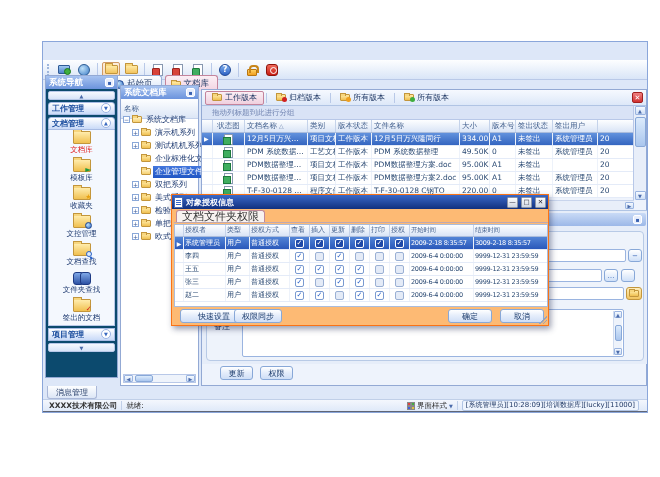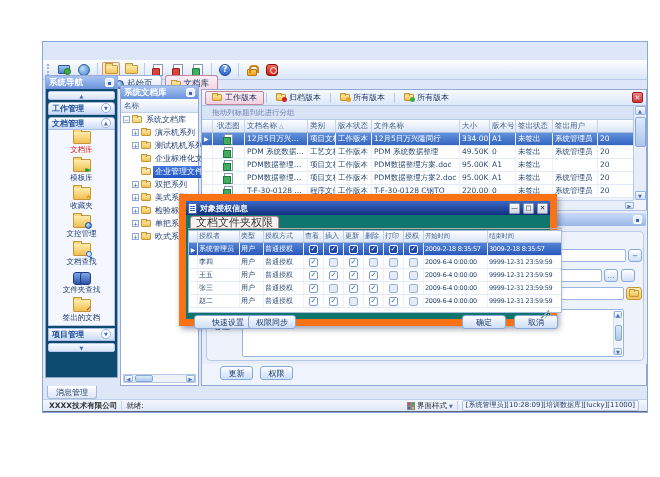--- a/index.html
+++ b/index.html
@@ -53,21 +53,21 @@
 .badge.star{color:#e8a010}
 .badge.globe{width:7px;height:7px;border-radius:50%;background:radial-gradient(circle at 35% 35%,#bfe1f8,#2d6ac4);border:1px solid #1d4694}
 .badge.mag{width:6px;height:6px;border:1.5px solid #2a62c8;border-radius:50%;background:#dceaf8}
 .badge.mag::after{content:"";position:absolute;right:-2px;bottom:-2px;width:3px;height:1.5px;background:#2a62c8;transform:rotate(45deg)}
 .badge.check{color:#d02020;font-weight:bold}
 .binoc{width:18px;height:13px;position:relative;margin-bottom:1px}
 .binoc::before,.binoc::after{content:"";position:absolute;top:1px;width:9px;height:11px;background:linear-gradient(#7fa8e8,#2d52a4);border:1px solid #1d3a84;border-radius:3px}
 .binoc::before{left:0}.binoc::after{right:0}
 
 #treepanel{position:absolute;left:77px;top:43px;width:79px;height:301px;background:#fff;border:1px solid #93a9d4}
-.tree-colhdr{height:14px;background:linear-gradient(#fdfeff,#dce6f6);border-bottom:1px solid #c2d0ea;font-size:7.5px;color:#44618e;display:flex;align-items:center;padding:4px 3px}
+.tree-colhdr{height:20px;background:linear-gradient(#fdfeff,#dce6f6);border-bottom:1px solid #c2d0ea;font-size:7.5px;color:#44618e;display:flex;align-items:center;padding:4px 3px}
 .titem{position:absolute;height:13px;display:flex;align-items:center;gap:2px;font-size:8px;color:#1e3a70;white-space:nowrap}
 .exp{width:7px;height:7px;border:1px solid #8aa8d8;background:#fff;font-size:6px;line-height:5px;color:#3a5a9a;display:flex;align-items:center;justify-content:center;flex:none}
 .exp-sp{width:7px;flex:none}
 .tfold{width:10px;height:7px;background:linear-gradient(#ffeaa6,#f0c050);border:1px solid #c3963c;border-radius:1px;position:relative;flex:none}
 .tfold::before{content:"";position:absolute;left:-1px;top:-2px;width:4px;height:1.5px;background:#f7d67e;border:1px solid #c3963c;border-bottom:none}
 .tfold.open{background:linear-gradient(#fff3c8,#f6d070)}
 .tlabel{padding:0 2px;line-height:12px}
 .titem.sel .tlabel{background:linear-gradient(#4377dd,#2257c4);color:#fff}
 .hscroll{position:absolute;left:2px;bottom:2px;height:9px;background:#eef3fb;border:1px solid #b8c8e8;display:flex;align-items:center}
 .sarrow{width:9px;height:7px;font-size:5px;color:#4a6aaa;display:flex;align-items:center;justify-content:center;background:linear-gradient(#f6faff,#cfdff6);border:1px solid #9ab4e0;border-radius:1px}
@@ -107,21 +107,21 @@
 .groupbox{position:absolute;left:4px;top:20px;width:438px;height:130px;border:1px solid #b8cae6;border-radius:4px;background:#eef3fb}
 .fld{position:absolute;height:13px;background:#fff;border:1px solid #9ab4e0;border-radius:2px}
 .smbtn{position:absolute;height:13px;border-radius:3px;background:linear-gradient(#ffffff,#cfe0f8);border:1px solid #88a8d8;font-size:7px;color:#2a5ab0;display:flex;align-items:center;justify-content:center}
 .fbtn-folder{width:16px;background:linear-gradient(#ffeebc,#f2c45e);border-color:#c3963c}
 .txtarea{position:absolute;background:#fff;border:1px solid #9ab4e0;border-radius:2px}
 .ta-sb{position:absolute;right:1px;top:1px;bottom:1px;width:9px;background:#eef3fb;border-left:1px solid #d0dcf0;display:flex;flex-direction:column;align-items:center;justify-content:space-between}
 .remark{position:absolute;font-size:8px;color:#223a66}
 
 .btn{position:absolute;height:14px;border-radius:3px;background:linear-gradient(#ffffff,#e6eefb 45%,#cfdef6);border:1px solid #88a8d8;color:#1a3a6b;font-size:8px;display:flex;align-items:center;justify-content:center}
 
-#dialog{position:absolute;left:136px;top:152px;width:378px;height:132px;background:#0f766e;border:7px solid #f97316;box-shadow:2px 3px 6px rgba(30,40,80,.45);z-index:50}
+#dialog{position:absolute;left:128px;top:152px;width:378px;height:132px;background:#fdba74;border:1px solid #f97316;box-shadow:2px 3px 6px rgba(30,40,80,.45);z-index:50}
 #dlg-title{position:absolute;left:0;top:0;width:100%;height:14px;background:linear-gradient(#3a68c8,#11307e);display:flex;align-items:center;padding:0 2px;gap:3px}
 #dlg-title .t{color:#fff;font-size:8px;font-weight:bold;flex:1}
 .dlgic{width:9px;height:11px;background:#fff;border:1px solid #4a6ab0;position:relative}
 .dlgic::after{content:"";position:absolute;left:1px;top:2px;width:5px;height:1px;background:#3a68c8;box-shadow:0 2px 0 #3a68c8,0 4px 0 #3a68c8}
 .wbtn{width:11px;height:11px;background:linear-gradient(#fdfdfd,#cfd6e4);border:1px solid #8a94a8;border-radius:1px;font-size:6.5px;color:#223;display:flex;align-items:center;justify-content:center}
 #dlg-tabs{position:absolute;left:2px;top:15px;width:374px;height:13px;border-bottom:1px solid #c0a8b0;display:flex;align-items:flex-end;padding-left:2px}
 .dlg-tab{height:12px;padding:0 5px;background:#f8f2f0;border:1px solid #c08898;border-bottom:none;border-radius:3px 3px 0 0;font-size:11px;color:#333;display:flex;align-items:center}
 #dlg-grid{position:absolute;left:2px;top:29px;width:374px;height:83px;background:#fff;border:1px solid #aabcdc}
 .dghead{display:flex;height:12px;background:linear-gradient(#fdfeff,#d9e4f6);border-bottom:1px solid #aabcdc;color:#44618e;font-size:7px}
 .dgc{flex:none;padding:0 1px;line-height:11px;border-right:1px solid #c5d3ea;overflow:hidden;white-space:nowrap}

